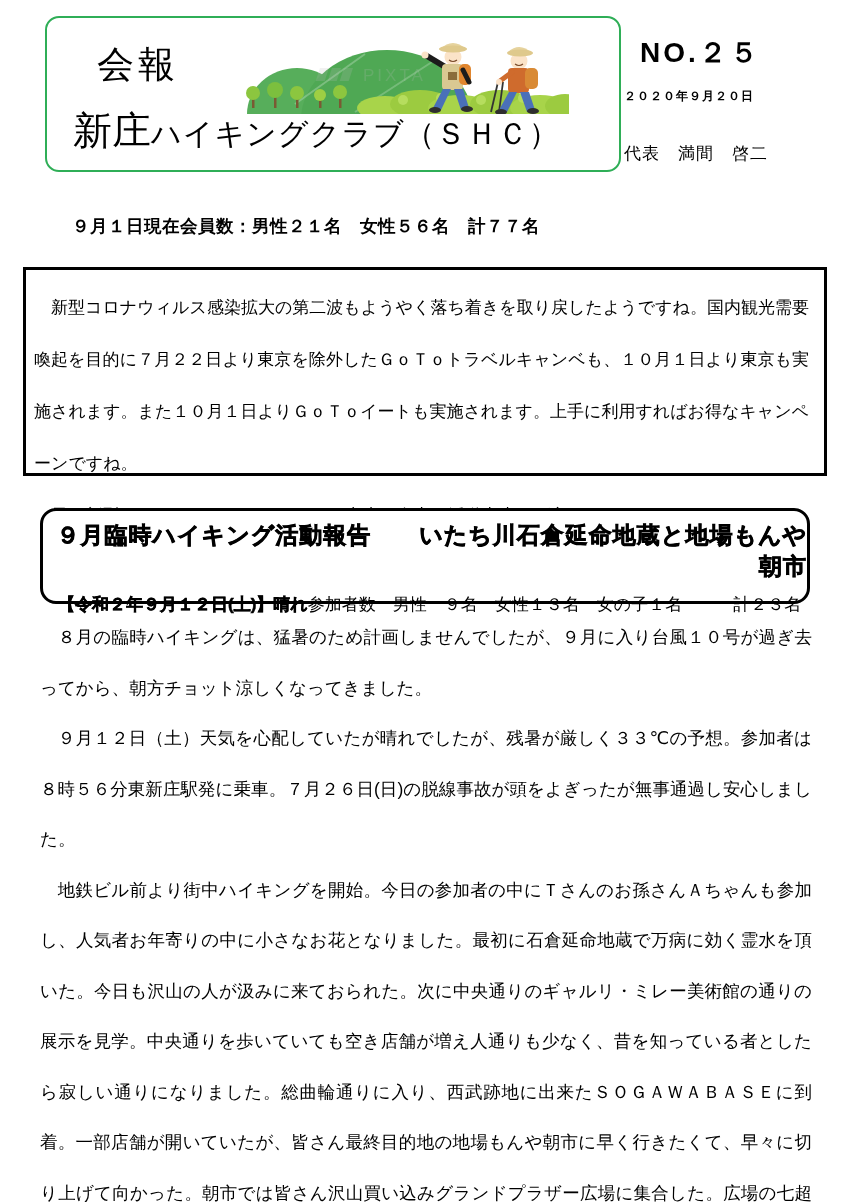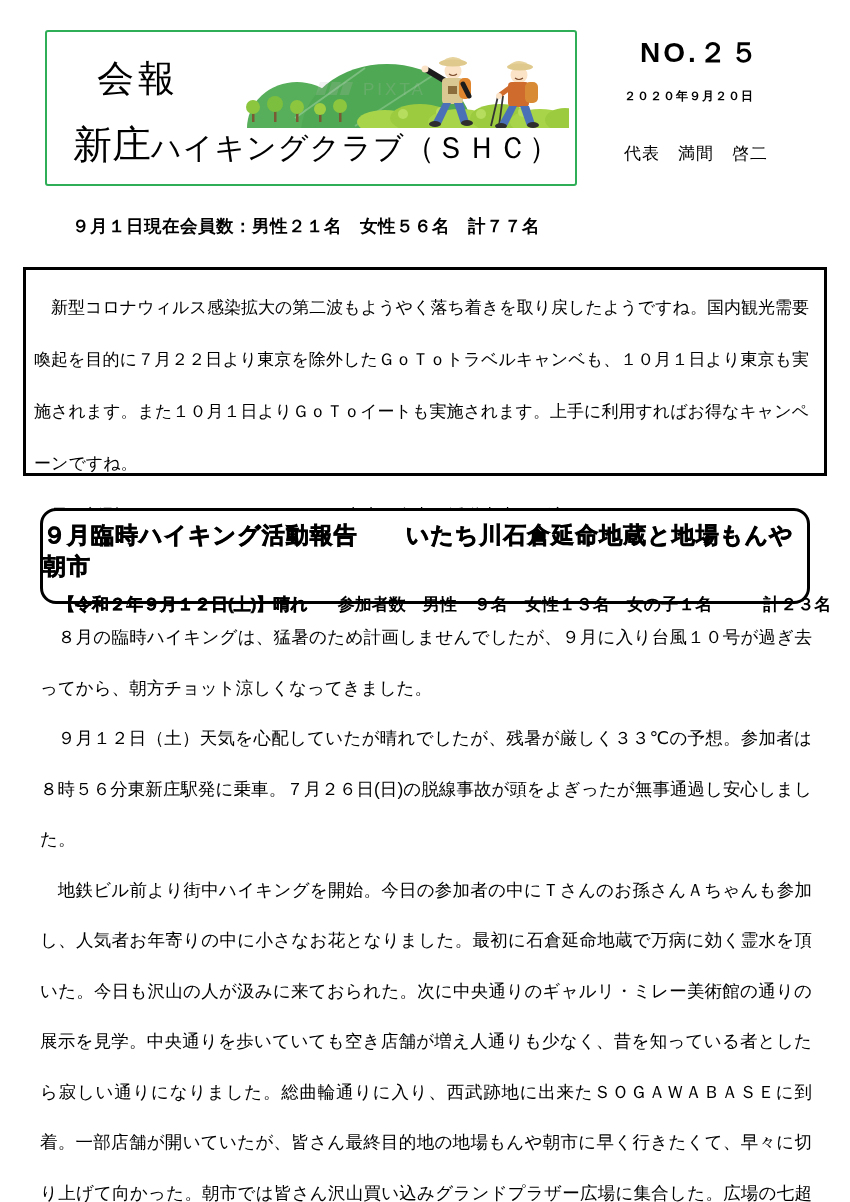--- a/index.html
+++ b/index.html
@@ -3,22 +3,22 @@
 <meta charset="utf-8">
 <style>
   html,body{margin:0;padding:0;background:#e8e8e8;}
   #page{
     position:relative;width:850px;height:1202px;margin:0 auto;background:#ffffff;
     overflow:hidden;color:#000;
     font-family:"Liberation Sans","DejaVu Sans",sans-serif;
   }
   
   .header-box{
-    position:absolute;left:45px;top:30px;width:528px;height:152px;
-    border:2px solid #2fae57;border-radius:3px;background:#fff;
+    position:absolute;left:45px;top:16px;width:528px;height:152px;
+    border:2px solid #2fae57;border-radius:14px;background:#fff;padding-left:44px;
   }
   .kaiho{position:absolute;left:50px;top:22px;font-size:37px;letter-spacing:4px;font-weight:400;}
   .illo{position:absolute;left:188px;top:16px;width:334px;height:80px;}
   .club-line{position:absolute;left:26px;top:86px;width:500px;white-space:nowrap;}
   .club-main{font-size:39px;font-weight:400;}
   .club-rest{font-size:30px;font-weight:400;letter-spacing:1px;}
   
   .issue-no{position:absolute;left:640px;top:34px;font-size:28px;letter-spacing:3px;font-weight:700;}
   .meta-date{position:absolute;left:624px;top:88px;font-size:12px;font-weight:600;letter-spacing:1px;}
   .meta-rep{position:absolute;left:624px;top:142px;font-size:17px;font-weight:400;letter-spacing:1px;}
@@ -32,26 +32,26 @@
     position:absolute;left:23px;top:267px;width:804px;height:209px;
     border:3px solid #000;box-sizing:border-box;padding:12px 15px 0 8px;background:#fff;
   }
   .notice-box p{margin:0;font-size:17px;line-height:52px;text-align:justify;word-break:break-all;}
   
   .report-box{
     position:absolute;left:40px;top:508px;width:770px;height:96px;box-sizing:border-box;
     border:3px solid #000;border-radius:16px;background:#fff;
   }
   .report-title{
-    margin-top:9px;text-align:left;font-size:23px;font-weight:900;letter-spacing:1px;
+    margin-top:9px;text-align:right;font-size:23px;font-weight:900;letter-spacing:1px;
     -webkit-text-stroke:.7px #000;
   }
   .report-info{margin-top:11px;padding-left:15px;font-size:17px;white-space:nowrap;}
   .report-info .dw{font-weight:900;-webkit-text-stroke:.5px #000;}
-  .report-info .pp{margin-left:30px;font-weight:700;}
+  .report-info .pp{font-weight:400;}
   
   .body-text{position:absolute;left:40px;top:612px;width:772px;}
   .body-text p{margin:0;font-size:17.5px;line-height:50.5px;text-align:justify;word-break:break-all;}
 </style>
 </head>
 <body>
 
 <div id="page">
 
   <div class="header-box">

